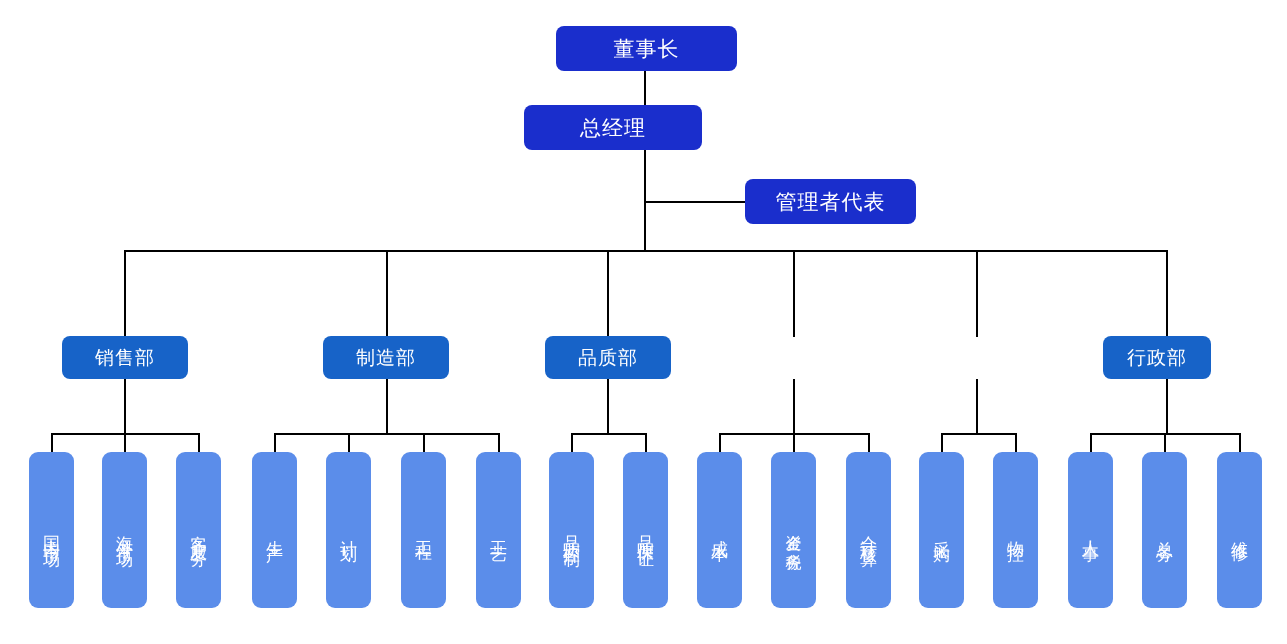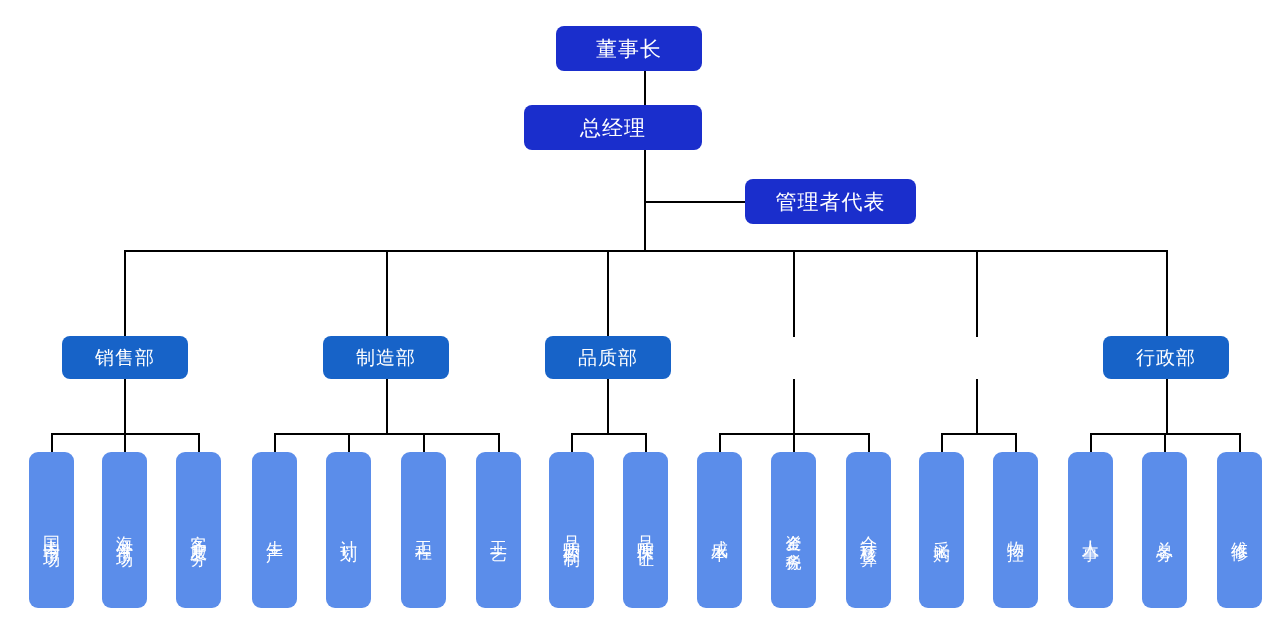--- a/index.html
+++ b/index.html
@@ -112,35 +112,35 @@
   <div class="line h" style="left:941px; top:433px; width:74px;"></div>
   <div class="line v" style="left:941px; top:433px; height:20px;"></div>
   <div class="line v" style="left:1015px; top:433px; height:20px;"></div>
 
   <div class="line v" style="left:1166px; top:379px; height:55px;"></div>
   <div class="line h" style="left:1090px; top:433px; width:150px;"></div>
   <div class="line v" style="left:1090px; top:433px; height:20px;"></div>
   <div class="line v" style="left:1164px; top:433px; height:20px;"></div>
   <div class="line v" style="left:1239px; top:433px; height:20px;"></div>
 
-  <div class="node lvl-exec" style="left:556px; top:26px; width:146px; height:45px;">董事长</div>
+  <div class="node lvl-exec" style="left:556px; top:26px; width:181px; height:45px;">董事长</div>
 
   <div class="node lvl-exec" style="left:524px; top:105px; width:178px; height:45px;">总经理</div>
 
   <div class="node lvl-exec" style="left:745px; top:179px; width:171px; height:45px;">管理者代表</div>
 
   <div class="node lvl-dept" style="left:62px; top:336px; width:126px; height:43px;font-family:Liberation Serif, serif;">销售部</div>
 
   <div class="node lvl-dept" style="left:323px; top:336px; width:126px; height:43px;">制造部</div>
 
   <div class="node lvl-dept" style="left:545px; top:336px; width:126px; height:43px;">品质部</div>
 
 
 
-  <div class="node lvl-dept" style="left:1103px; top:336px; width:126px; height:43px;text-align:right;">行政部</div>
+  <div class="node lvl-dept" style="left:1103px; top:336px; width:108px; height:43px;text-align:right;">行政部</div>
 
   <div class="node lvl-unit" style="left:29px; top:452px; width:45px; height:156px;">国内市场</div>
   <div class="node lvl-unit" style="left:102px; top:452px; width:45px; height:156px;">海外市场</div>
   <div class="node lvl-unit" style="left:176px; top:452px; width:45px; height:156px;">客户服务</div>
 
   <div class="node lvl-unit" style="left:252px; top:452px; width:45px; height:156px;">生产</div>
   <div class="node lvl-unit" style="left:326px; top:452px; width:45px; height:156px;">计划</div>
   <div class="node lvl-unit" style="left:401px; top:452px; width:45px; height:156px;">工程</div>
   <div class="node lvl-unit" style="left:476px; top:452px; width:45px; height:156px;">工艺</div>
 

